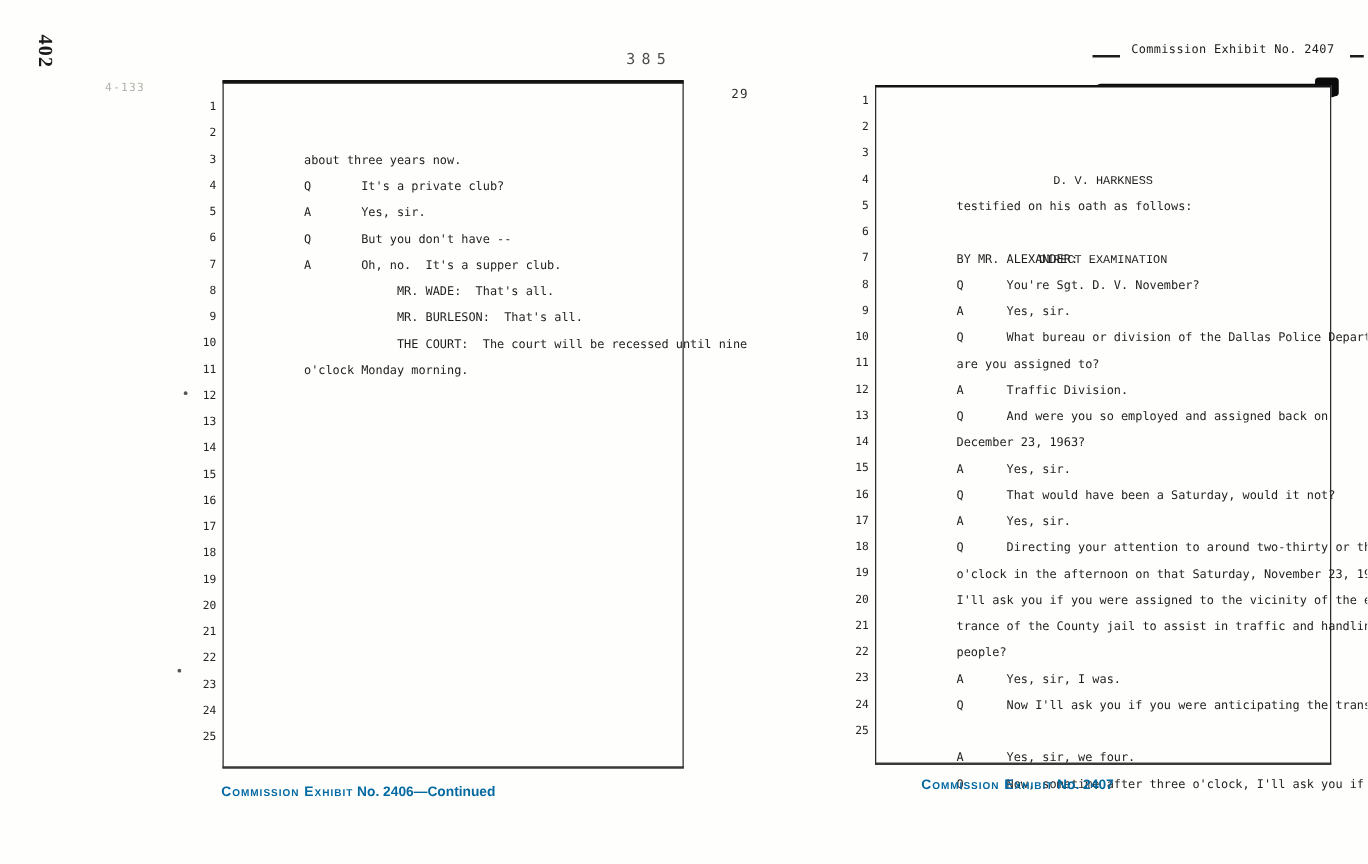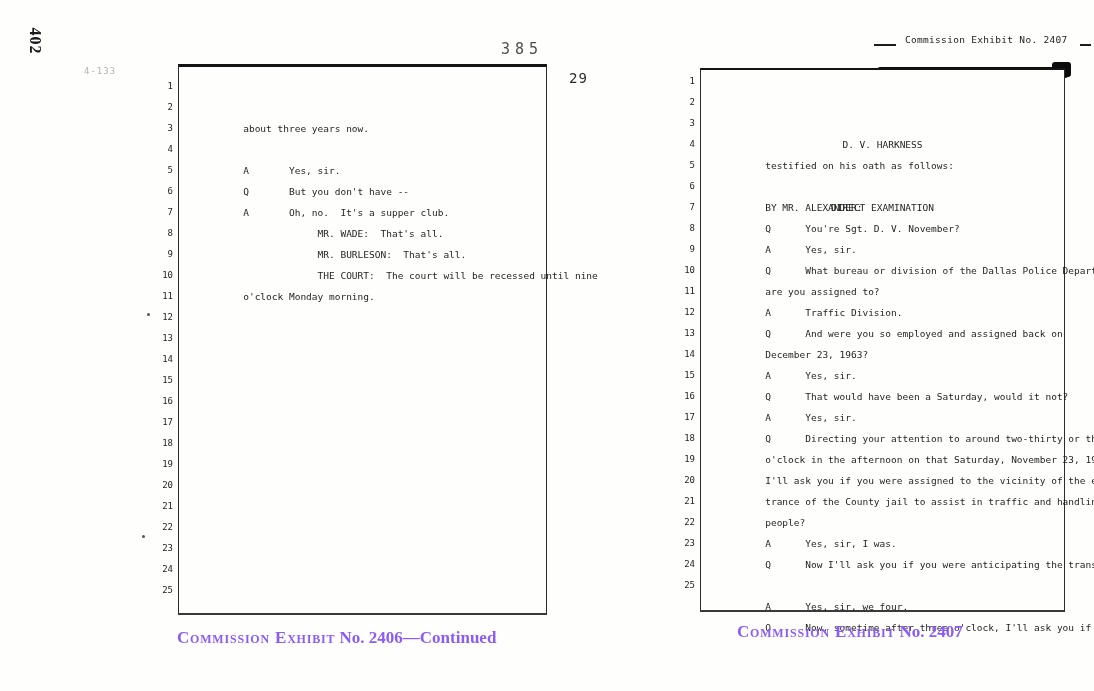--- a/index.html
+++ b/index.html
@@ -18,25 +18,25 @@
     transform:rotate(90deg);
     font-family:"Liberation Serif", serif;
     font-weight:bold;font-size:16px;color:#191919;letter-spacing:1px;
   }
   .margin-mark{
     position:absolute;left:84px;top:66px;
     font-size:9px;color:#b3b3ab;letter-spacing:1px;
   }
   .stamp{
     position:absolute;left:501px;top:40px;
-    font-size:15px;color:#4e4e4e;letter-spacing:5px;
+    font-size:12px;color:#4e4e4e;letter-spacing:5px;
   }
   .tpage-num{
-    position:absolute;left:569px;top:70px;
-    font-size:14px;color:#2c2c2c;letter-spacing:1px;
+    position:absolute;left:585px;top:70px;
+    font-size:10px;color:#2c2c2c;letter-spacing:1px;
   }
   
   .tbox{
     position:absolute;
     background:#fefefd;
     border:1.5px solid #2b2b2b;
   }
   .tbox.left{
     left:178px;top:64px;width:367px;height:546px;
     border-top:3px solid #141414;
@@ -53,44 +53,44 @@
   .row{
     position:relative;height:21px;line-height:21px;
     white-space:pre;font-size:9.5px;
   }
   .ln{
     position:absolute;left:-24px;top:0;width:18px;
     text-align:right;font-size:9px;color:#242424;
     white-space:normal;
   }
   .tx{display:inline-block;padding-left:7px;}
-  .tx.center{display:block;width:100%;padding-left:0;text-align:center;}
+  .tx.center{display:block;width:100%;padding-left:0;text-align:center;font-family:Liberation Mono, monospace;}
   
   .exhibit-header{
     position:absolute;left:905px;top:34px;
     font-size:9.5px;color:#1c1c1c;letter-spacing:0.3px;white-space:nowrap;
   }
   .hdash{position:absolute;background:#1c1c1c;height:2px;}
   .hdash.long{left:874px;top:44px;width:22px;}
   .hdash.short{left:1080px;top:44px;width:11px;}
   
   .redaction-bar{
     position:absolute;left:876px;top:67px;width:194px;height:11px;
     background:#0b0b0b;border-radius:5px 6px 6px 5px;
   }
   .redaction-bump{
     position:absolute;left:1052px;top:62px;width:19px;height:15px;
     background:#0b0b0b;border-radius:3px;
   }
   
   .caption{
     position:absolute;
-    font-family:Liberation Serif, serif;
-    font-weight:bold;color:#8b5cf6;
-    font-size:17px;white-space:nowrap;
+    font-family:Liberation Sans, sans-serif;
+    font-weight:bold;color:#0369a1;
+    font-size:11px;white-space:nowrap;
   }
   .caption .sc{font-variant:small-caps;letter-spacing:0.8px;}
   .caption.left-cap{left:177px;top:628px;}
   .caption.right-cap{left:737px;top:622px;}
   
   .speck{position:absolute;background:#555;border-radius:50%;}
   .speck.a{left:147px;top:313px;width:3px;height:3px;}
   .speck.b{left:142px;top:535px;width:3px;height:3px;}
 </style>
 </head>
@@ -114,20 +114,21 @@
 
   <div class="tbox left">
     <div class="rows">
 
     <div class="row">
           <span class="ln">1</span>
           <span class="tx">about three years now.</span>
         </div>
         <div class="row">
           <span class="ln">2</span>
+          <span class="tx">Q       It's a private club?</span>
         </div>
         <div class="row">
           <span class="ln">3</span>
           <span class="tx">A       Yes, sir.</span>
         </div>
         <div class="row">
           <span class="ln">4</span>
           <span class="tx">Q       But you don't have --</span>
         </div>
         <div class="row">

